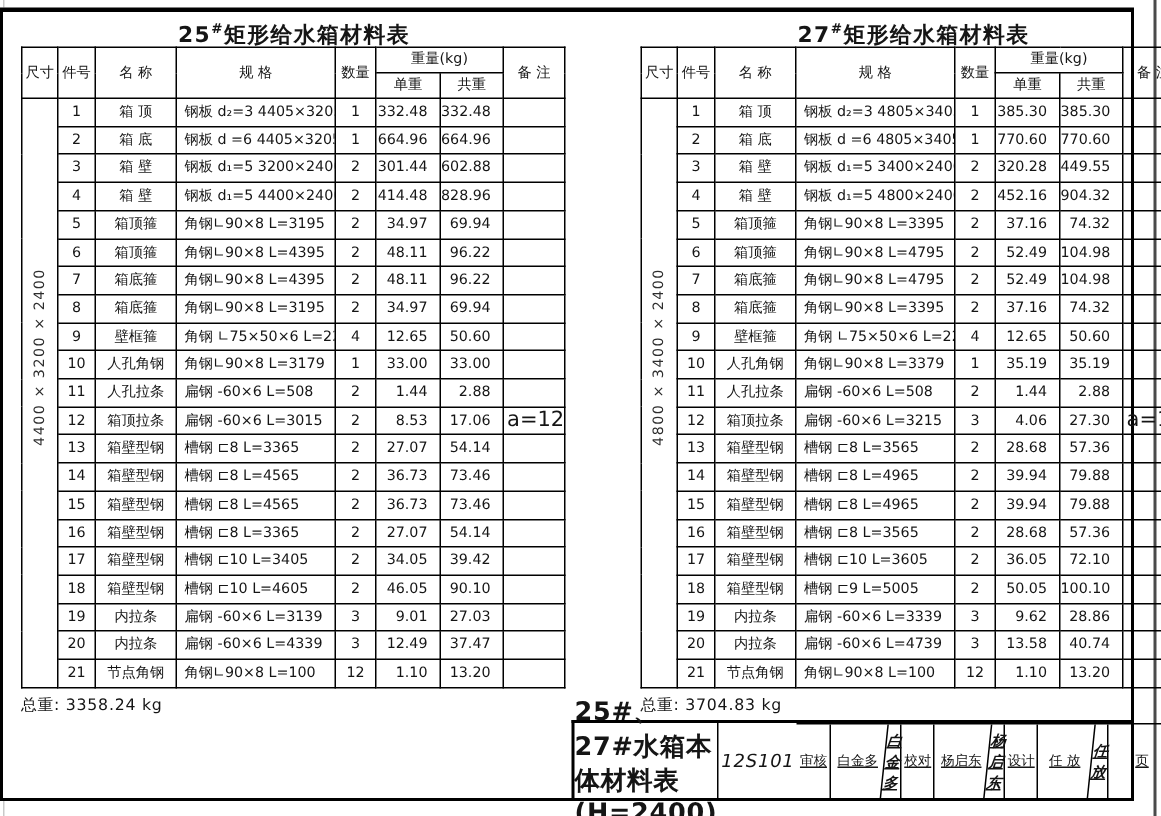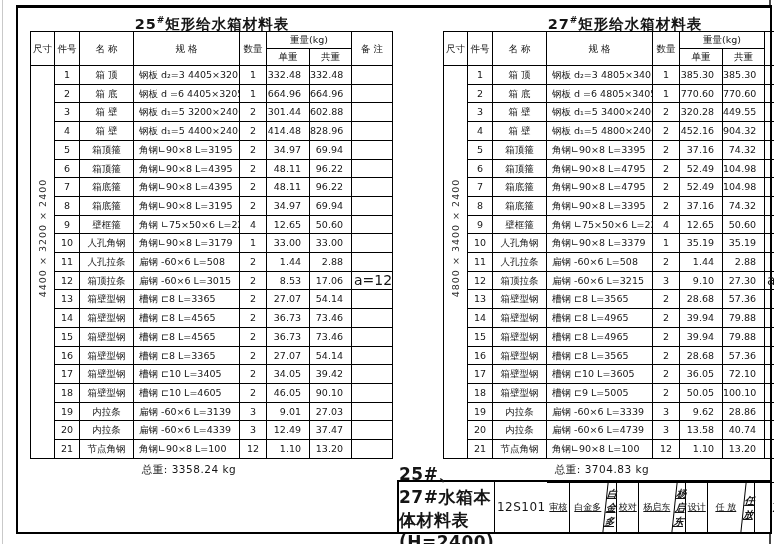--- a/index.html
+++ b/index.html
@@ -5,21 +5,21 @@
   html,body{margin:0;padding:0;}
   body{
     width:774px;height:544px;background:#ffffff;
     font-family:"DejaVu Sans","Liberation Sans",sans-serif;
     color:#151515;-webkit-font-smoothing:antialiased;
   }
   .sheet{position:relative;width:774px;height:544px;background:#fff;overflow:hidden;}
   .edge-left{position:absolute;left:2px;top:0;width:1px;height:544px;background:#c9c9c9;}
   .edge-right{position:absolute;left:769px;top:0;width:2px;height:544px;background:#4a4a4a;}
   .frame{
-    position:absolute;left:16px;top:5px;width:756px;height:529px;
+    position:absolute;left:0;top:5px;width:756px;height:529px;
     border:2px solid #000;border-top-width:3px;box-sizing:border-box;background:#fff;
   }
   .twrap{position:absolute;top:2px;width:364px;}
   .twrap.left{left:12px;}
   .twrap.right{left:390px;margin-left:35px;}
   .tbl-title{
     text-align:center;font-size:14.5px;font-weight:bold;height:20px;line-height:20px;
     margin:0 0 1px 0;letter-spacing:1px;
   }
   .tbl-title sup{font-size:9px;vertical-align:super;}
@@ -33,34 +33,34 @@
   table.mat td.spec{text-align:left;padding-left:5px;}
   table.mat td.wval{text-align:right;padding-right:8px;}
   table.mat td.remark{text-align:left;padding-left:2px;font-size:14px;}
   td.size-cell{position:relative;}
   .vsize{
     position:absolute;left:50%;top:44%;
     transform:translate(-50%,-50%) rotate(-90deg);
     white-space:nowrap;font-size:9.5px;letter-spacing:1px;color:#2e2e2e;
   }
   .total-line{
-    width:362px;box-sizing:border-box;text-align:center;padding-right:44px;
+    width:362px;box-sizing:border-box;text-align:left;padding-right:44px;
     font-size:10.5px;margin-top:4px;letter-spacing:0.5px;
   }
   .titleblock{
     position:absolute;right:0;bottom:0;width:373px;height:52px;
     border-top:2px solid #000;border-left:2px solid #000;box-sizing:border-box;
     display:flex;flex-direction:row;background:#fff;
   }
   .tb-row1{flex:0 0 31px;display:flex;align-items:stretch;}
   .tb-row2{flex:1;display:flex;align-items:stretch;border-top:1.5px solid #000;font-size:9px;text-decoration:underline;}
   .tb-cell{display:flex;align-items:center;justify-content:center;box-sizing:border-box;}
   .tb-main-title{flex:1;font-size:17px;font-weight:bold;letter-spacing:0.5px;}
   .tb-atlas-label{width:45px;border-left:1.5px solid #000;font-size:9.5px;}
-  .tb-atlas-no{width:53px;border-left:1.5px solid #000;font-size:12px;letter-spacing:0.5px;}
+  .tb-atlas-no{width:53px;border-left:1.5px solid #000;font-size:12px;letter-spacing:0.5px;font-style:italic;}
   .tb-row2 .tb-cell{border-left:1.5px solid #000;}
   .tb-row2 .tb-cell:first-child{border-left:none;}
   .w-label{width:22px;}
   .w-name{width:36px;}
   .w-sig{flex:1;}
   .sig{font-style:italic;font-weight:bold;transform:skewX(-6deg);font-size:10px;}
   .w-pglabel{width:45px;}
   .w-pgno{width:53px;font-size:11px;}
 </style>
 </head>
@@ -427,21 +427,21 @@
               <td>2</td>
               <td class="wval">1.44</td>
               <td class="wval">2.88</td>
               <td class="remark"></td>
             </tr>
             <tr>
               <td>12</td>
               <td>箱顶拉条</td>
               <td class="spec">扁钢 -60×6  L=3215</td>
               <td>3</td>
-              <td class="wval">9.10</td>
+              <td class="wval">4.06</td>
               <td class="wval">27.30</td>
               <td class="remark">a=1053</td>
             </tr>
             <tr>
               <td>13</td>
               <td>箱壁型钢</td>
               <td class="spec">槽钢 ⊏8    L=3565</td>
               <td>2</td>
               <td class="wval">28.68</td>
               <td class="wval">57.36</td>

